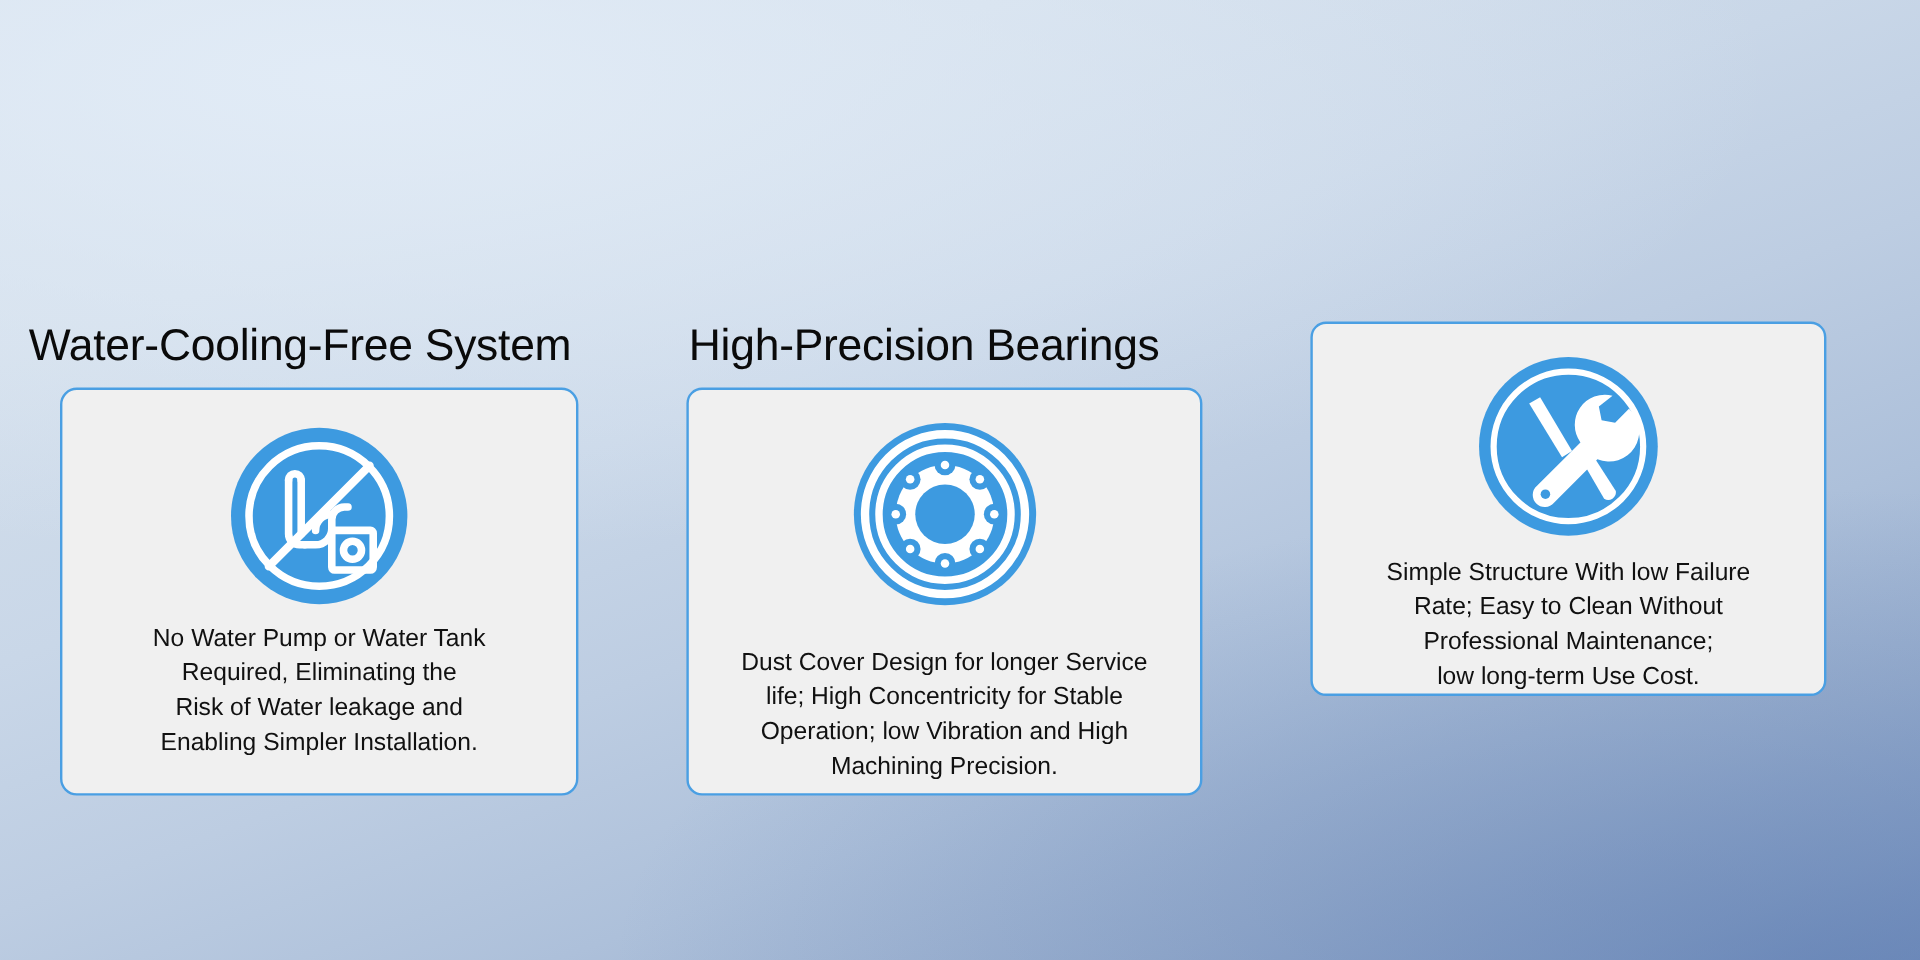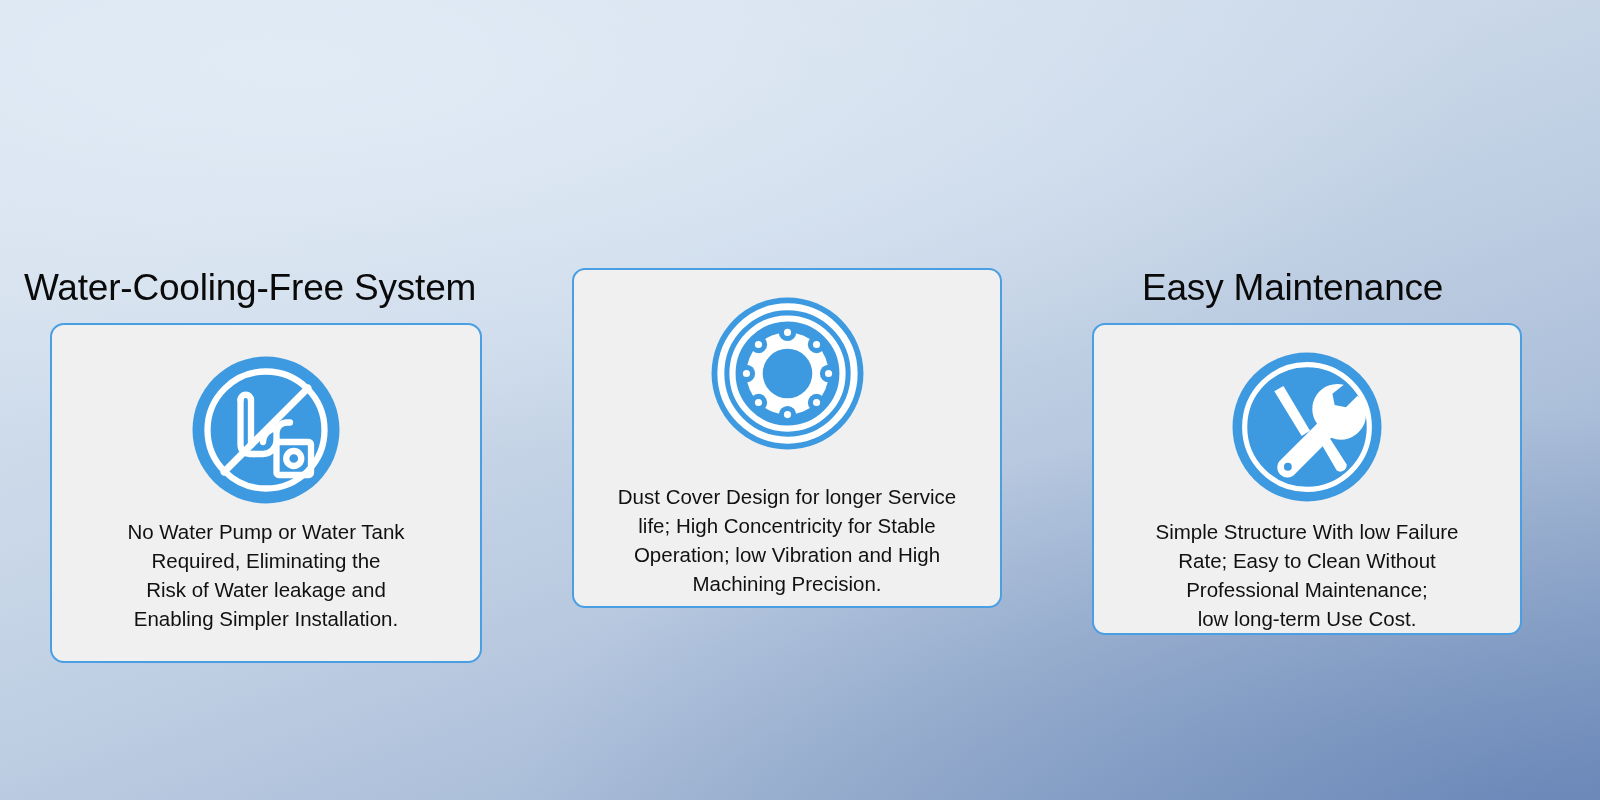--- a/index.html
+++ b/index.html
@@ -128,20 +128,21 @@
         </svg>
       </span>
       <p class="card-text">No Water Pump or Water Tank
 Required,  Eliminating the
 Risk of Water leakage and
 Enabling Simpler Installation.</p>
     </div>
   </div>
 
   <div class="column col-2">
+    <h2 class="col-heading">High-Precision Bearings</h2>
     <div class="card card-2">
       <span class="icon-wrap">
         <svg viewBox="0 0 100 100" width="100%" height="100%" aria-hidden="true">
           <circle cx="50" cy="50" r="49" fill="#3d9ae0"></circle>
           <circle cx="50" cy="50" r="43" fill="none" stroke="#ffffff" stroke-width="4.5"></circle>
           <circle cx="50" cy="50" r="35.5" fill="none" stroke="#ffffff" stroke-width="4"></circle>
           <circle cx="50" cy="50" r="26.5" fill="#ffffff"></circle>
           <circle cx="50" cy="50" r="16" fill="#3d9ae0"></circle>
           <g fill="#3d9ae0">
             <circle cx="50" cy="23.5" r="5.6"></circle>
@@ -166,21 +167,20 @@
         </svg>
       </span>
       <p class="card-text">Dust Cover Design for longer Service
 life; High Concentricity for Stable
 Operation; low Vibration and High
 Machining Precision.</p>
     </div>
   </div>
 
   <div class="column col-3">
-    <h2 class="col-heading">Easy Maintenance</h2>
     <div class="card card-3">
       <span class="icon-wrap">
         <svg viewBox="0 0 100 100" width="100%" height="100%" aria-hidden="true">
           <circle cx="50" cy="50" r="49" fill="#3d9ae0"></circle>
           <circle cx="50" cy="50" r="41" fill="none" stroke="#ffffff" stroke-width="3.4"></circle>
           <g fill="#ffffff">
             <path d="M28.5 26.5 L34.5 23 L52 52.5 L46.5 56 Z"></path>
             <path d="M57 57 L62.5 53.5 L76 74.5 a4.2 4.2 0 0 1 -6.4 4.2 Z"></path>
           </g>
           <g fill="#ffffff">

